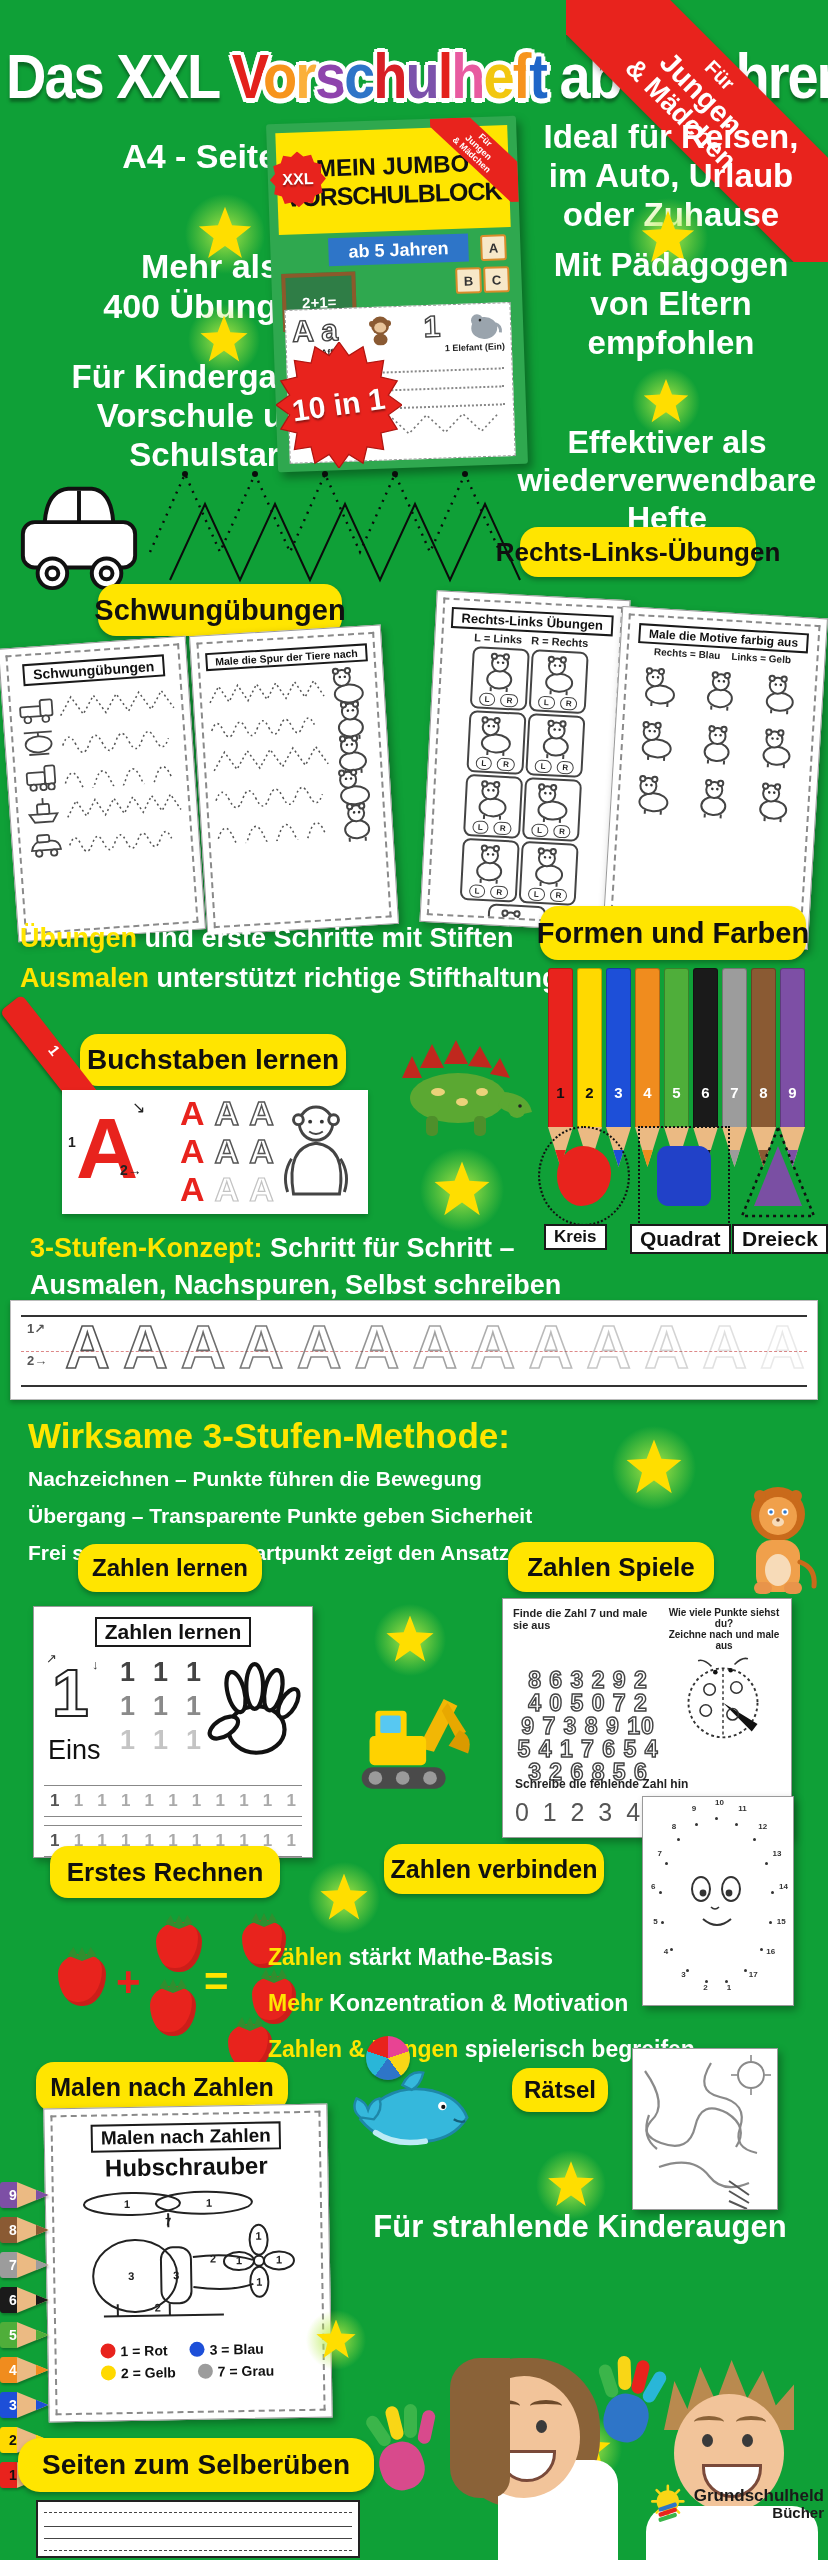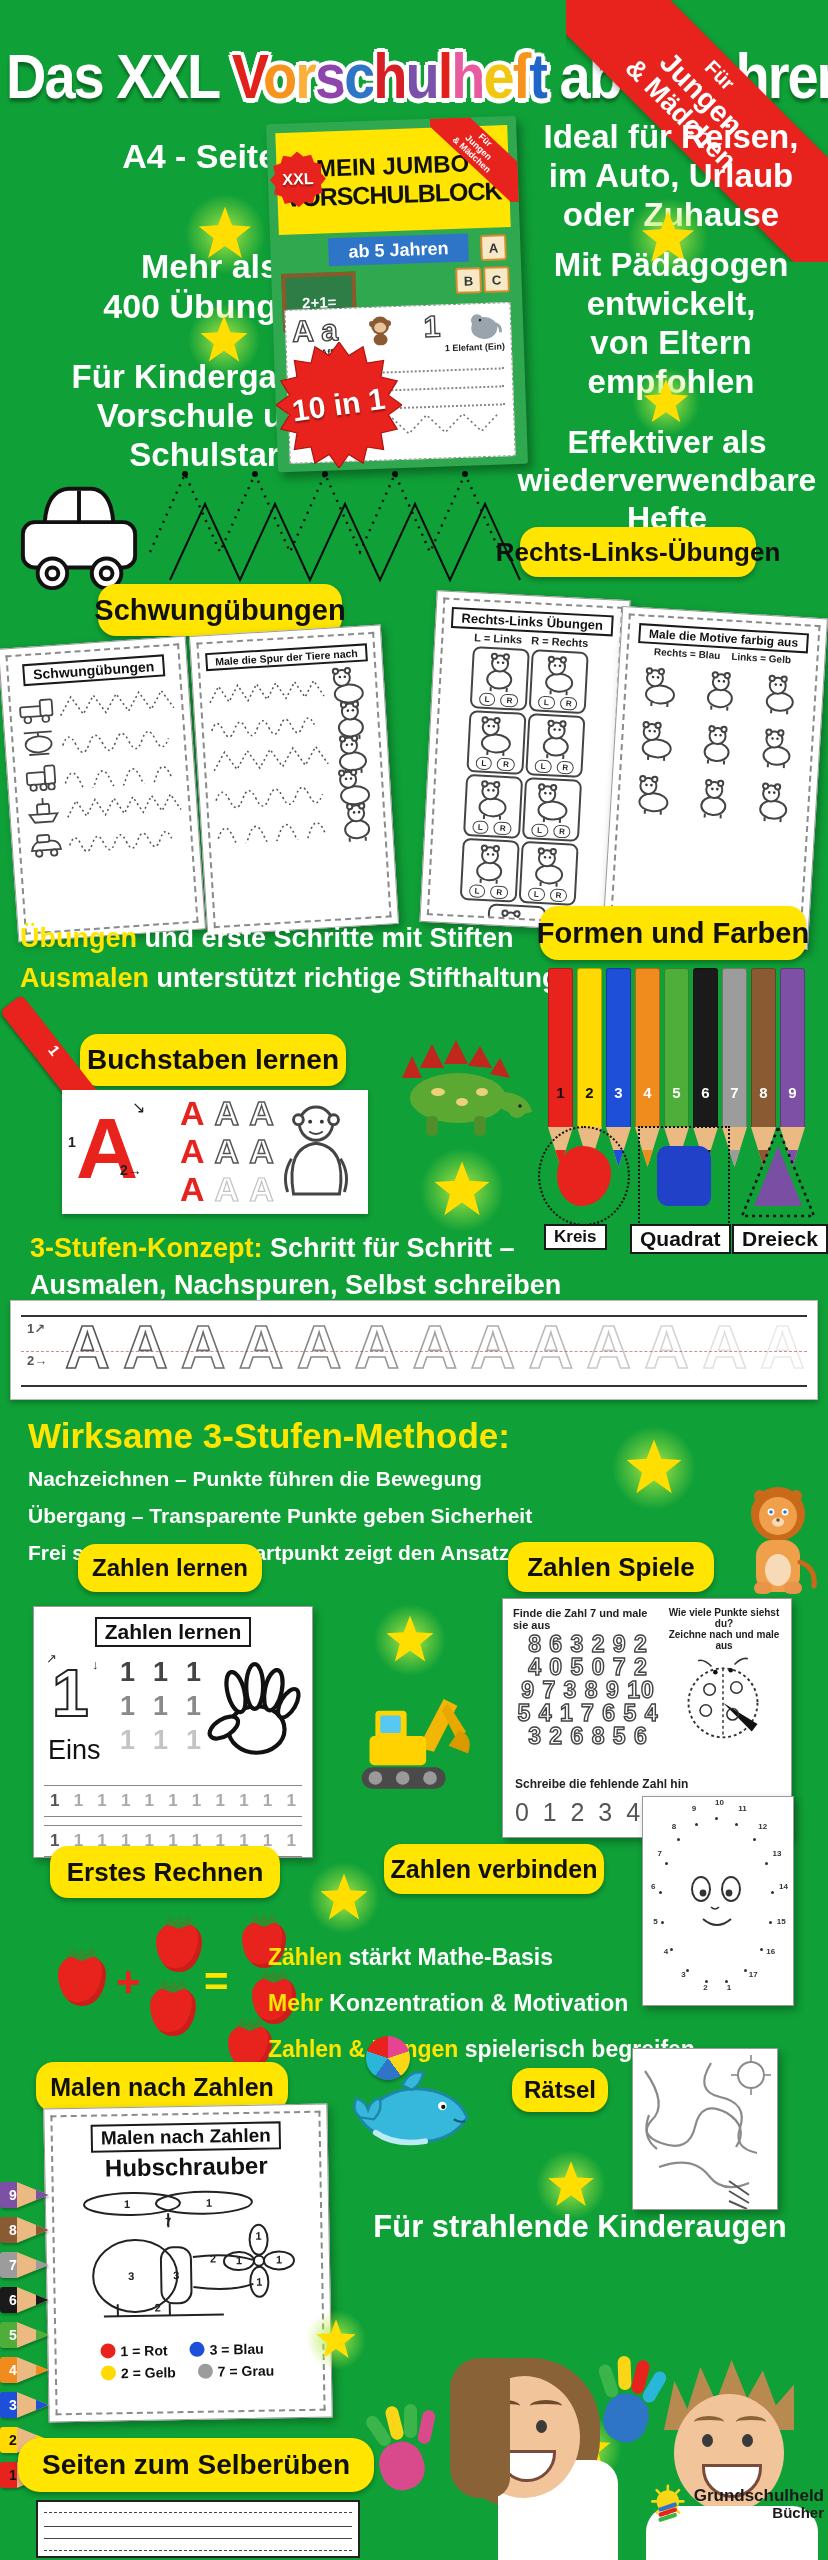--- a/index.html
+++ b/index.html
@@ -150,21 +150,20 @@
   <div class="abs wtext" style="left:525px;top:118px;width:292px;font-size:33px">
     <div>Ideal für Reisen,</div>
     <div>im Auto, Urlaub</div>
     <div>oder Zuhause</div>
   </div>
   <div class="star-wrap" style="left:628px;top:198px;width:80px;height:80px">
       <div class="star"></div>
     </div>
   <div class="abs wtext" style="left:525px;top:246px;width:292px;font-size:33px">
     <div>Mit Pädagogen</div>
-    <div>entwickelt,</div>
     <div>von Eltern</div>
     <div>empfohlen</div>
   </div>
   <div class="star-wrap" style="left:632px;top:368px;width:68px;height:68px">
       <div class="star"></div>
     </div>
   <div class="abs wtext" style="left:512px;top:424px;width:310px;font-size:32px">
     <div>Effektiver als</div>
     <div>wiederverwendbare</div>
     <div>Hefte</div>
@@ -980,21 +979,21 @@
         <span>1</span>
         <span>1</span>
         <span>1</span>
         <span>1</span>
       </div>
   </div>
 
   <div class="page" style="left:502px;top:1598px;width:288px;height:238px">
     <div style="position:absolute;left:10px;top:8px;width:150px;font-size:11px;font-weight:bold;color:#222">Finde die Zahl 7 und male sie aus</div>
     <div id="jumble" style="position:absolute;left:10px;top:34px;width:150px;line-height:23px;letter-spacing:1px;text-align:center">
-        <div class="outline" style="font-size: 23px;">8 6 3 2 9 2</div>
+        <div class="outline" style="font-size: 23px; margin-top: 36px;">8 6 3 2 9 2</div>
         <div class="outline" style="font-size: 23px;">4 0 5 0 7 2</div>
         <div class="outline" style="font-size: 23px;">9 7 3 8 9 10</div>
         <div class="outline" style="font-size: 23px;">5 4 1 7 6 5 4</div>
         <div class="outline" style="font-size: 23px;">3 2 6 8 5 6</div>
       </div>
     <div style="position:absolute;right:8px;top:8px;width:118px;font-size:10px;font-weight:bold;color:#222;text-align:center">
       <div>Wie viele Punkte siehst du?</div>
       <div>Zeichne nach und male aus</div>
     </div>
     <svg style="position:absolute;right:22px;top:52px" width="92" height="96" viewBox="0 0 96 100">

